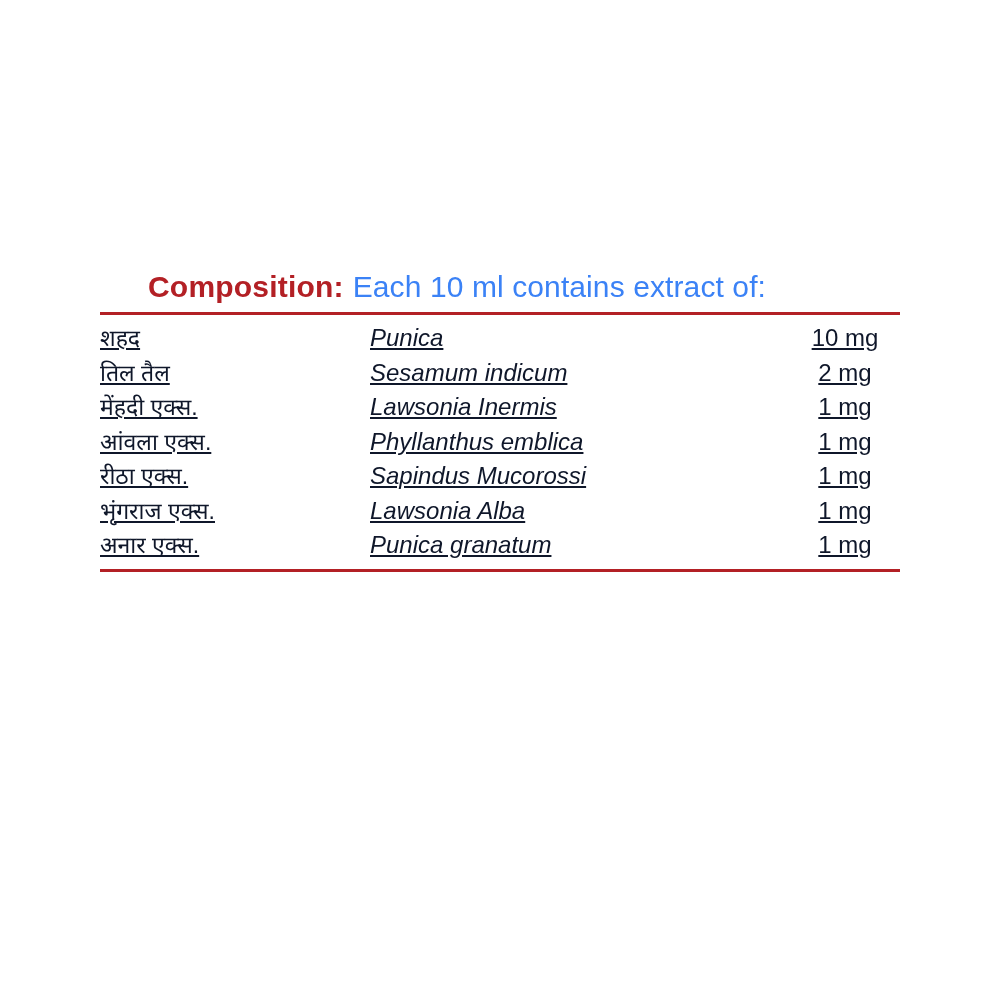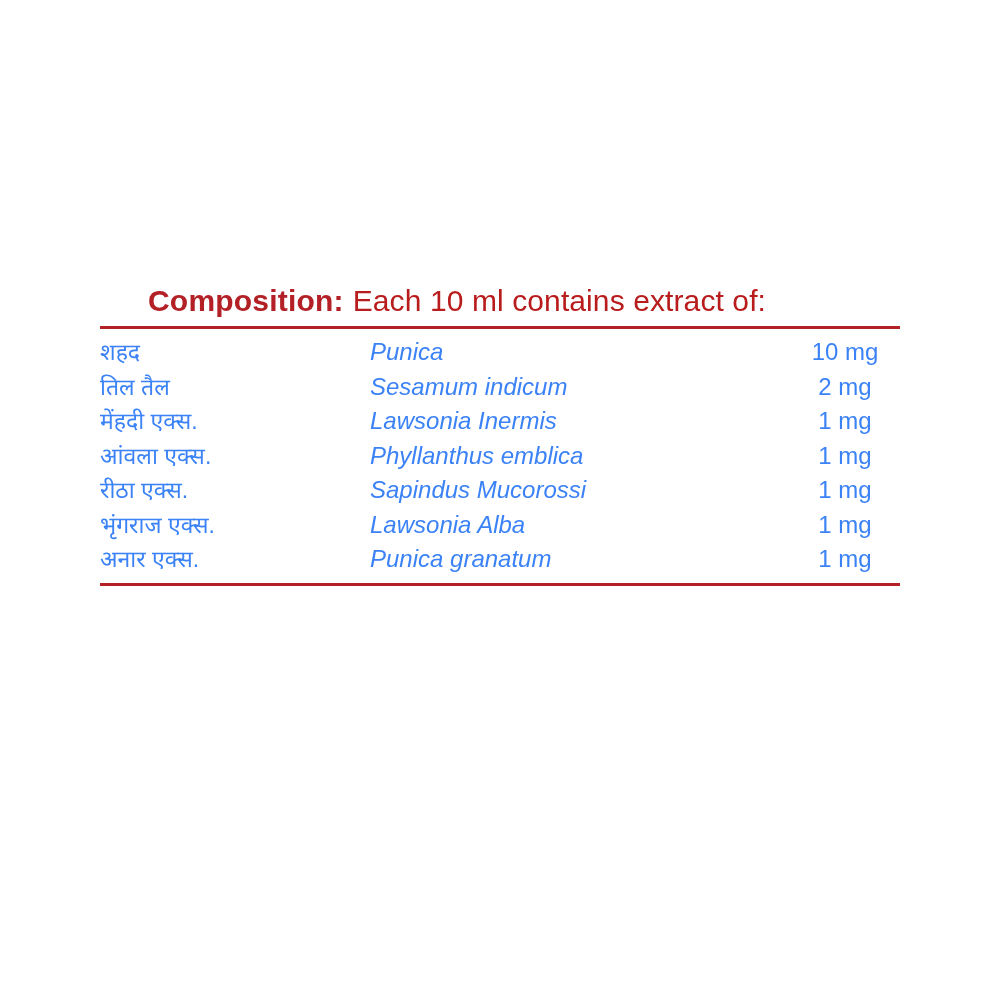--- a/index.html
+++ b/index.html
@@ -9,60 +9,61 @@
   body {
     width: 1000px;
     height: 1000px;
     background: #ffffff;
     font-family: "Liberation Sans", sans-serif;
     overflow: hidden;
   }
   #composition-panel {
     position: absolute;
     left: 100px;
-    top: 284px;
+    top: 270px;
     width: 800px;
   }
   .heading-row {
     display: flex;
     align-items: baseline;
     padding-left: 48px;
     margin-bottom: 8px;
     white-space: nowrap;
   }
   .heading-label {
     font-size: 30px;
     font-weight: bold;
     color: #b32025;
     letter-spacing: 0.2px;
   }
   .heading-text {
     font-size: 30px;
     font-weight: normal;
-    color: #b91c1c;
+    color: #3b82f6;
     margin-left: 9px;
     letter-spacing: 0.1px;
   }
   .rule {
     background: #b32025;
     width: 100%;
   }
   .rule-top { height: 3px; }
   .rule-bottom { height: 3px; }
   table.ingredients {
     width: 100%;
     border-collapse: collapse;
     margin-top: 6px;
     margin-bottom: 6px;
   }
   table.ingredients td {
-    color: #3b82f6;
+    color: #0f172a;
     padding: 0;
     line-height: 33.5px;
     vertical-align: baseline;
+    text-decoration: underline;
   }
   td.col-hindi {
     width: 270px;
     padding-left: 20px;
     font-size: 23px;
     font-family: "Liberation Sans", "DejaVu Sans", sans-serif;
     white-space: nowrap;
   }
   td.col-latin {
     width: 420px;

